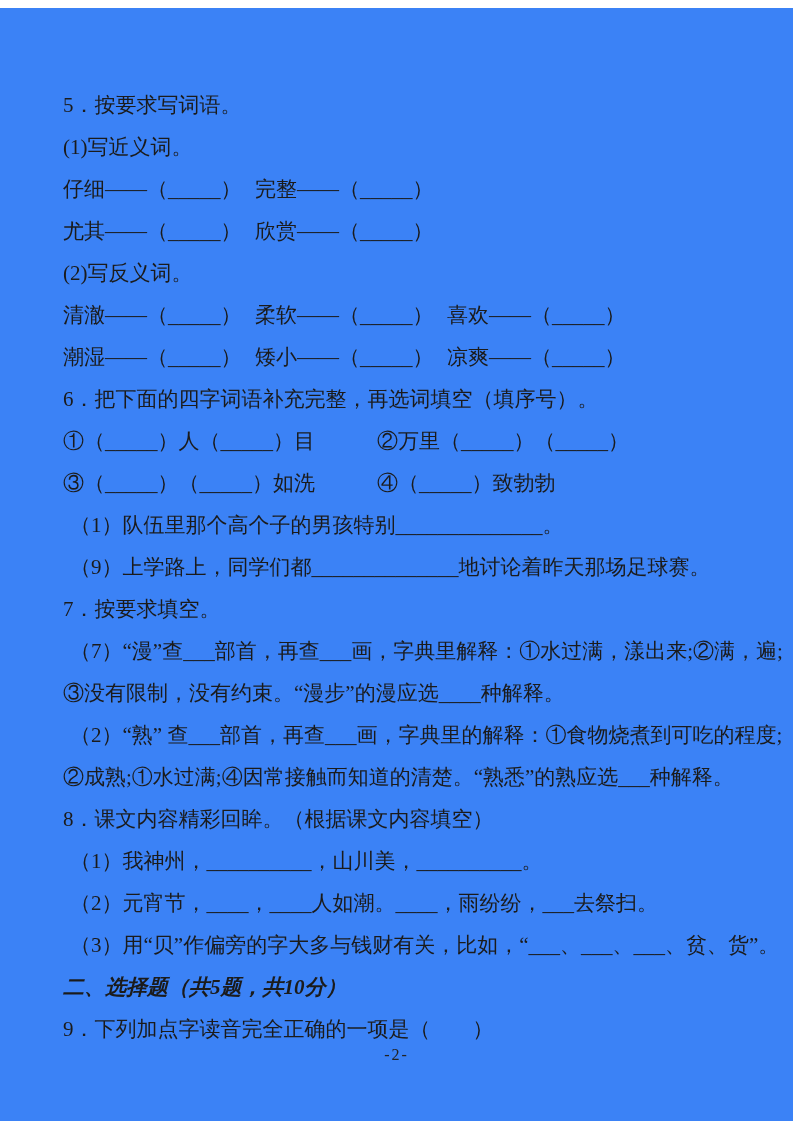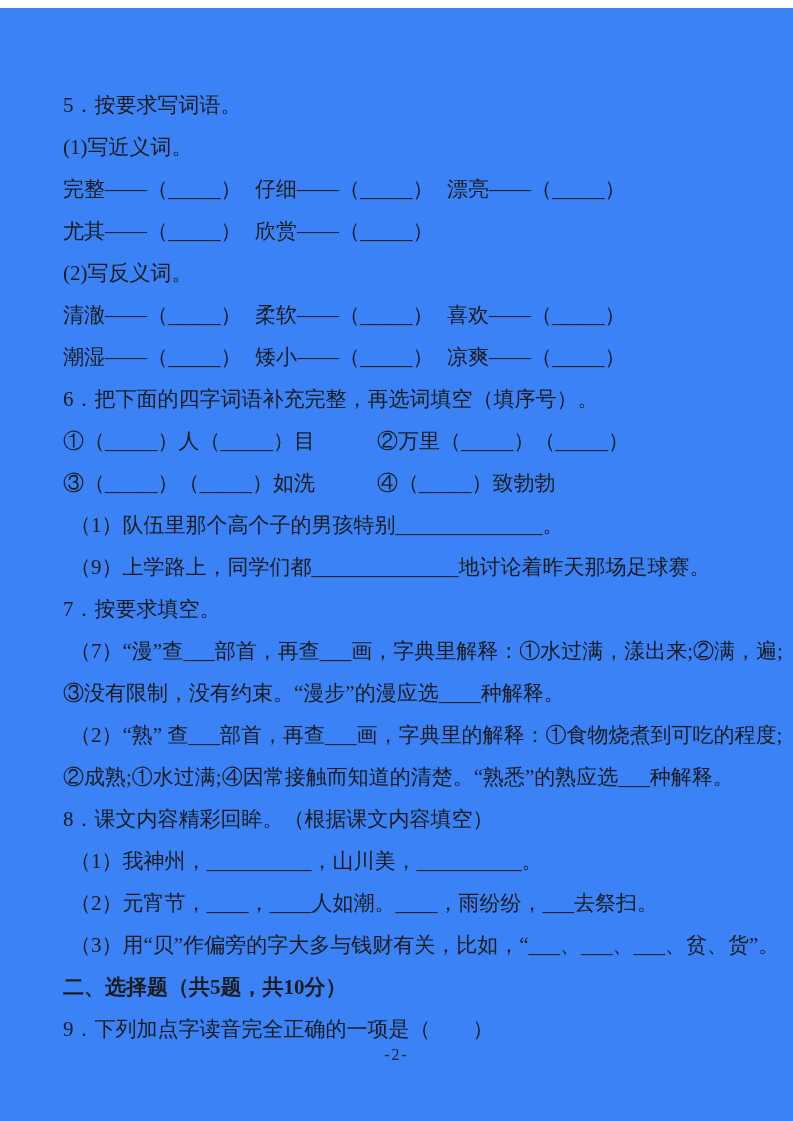--- a/index.html
+++ b/index.html
@@ -29,43 +29,42 @@
     line-height: 42px;
     white-space: pre;
   }
   .row { display: flex; }
   .cell { display: block; white-space: pre; }
   .c3 { width: 192px; }
   .c3:last-child { width: auto; }
   .c2 { width: 314px; }
   .c2:last-child { width: auto; }
   .ind { padding-left: 7px; }
-  .bold { font-weight: bold; }
+  .bold { font-weight: bold; font-style: italic; }
   .footer {
     position: absolute;
     left: 0;
     right: 0;
     top: 1038px;
     text-align: center;
     font-size: 16px;
     letter-spacing: 2px;
     color: #222222;
   }
 </style>
 </head>
 <body>
 
 <div class="page">
 
   <div class="line">5．按要求写词语。</div>
   <div class="line">(1)写近义词。</div>
   <div class="line row">
+    <span class="cell c3">仔细——（_____）</span>
     <span class="cell c3">完整——（_____）</span>
-    <span class="cell c3">仔细——（_____）</span>
-    <span class="cell c3">漂亮——（_____）</span>
   </div>
   <div class="line row">
     <span class="cell c3">尤其——（_____）</span>
     <span class="cell c3">欣赏——（_____）</span>
   </div>
   <div class="line">(2)写反义词。</div>
   <div class="line row">
     <span class="cell c3">清澈——（_____）</span>
     <span class="cell c3">柔软——（_____）</span>
     <span class="cell c3">喜欢——（_____）</span>

